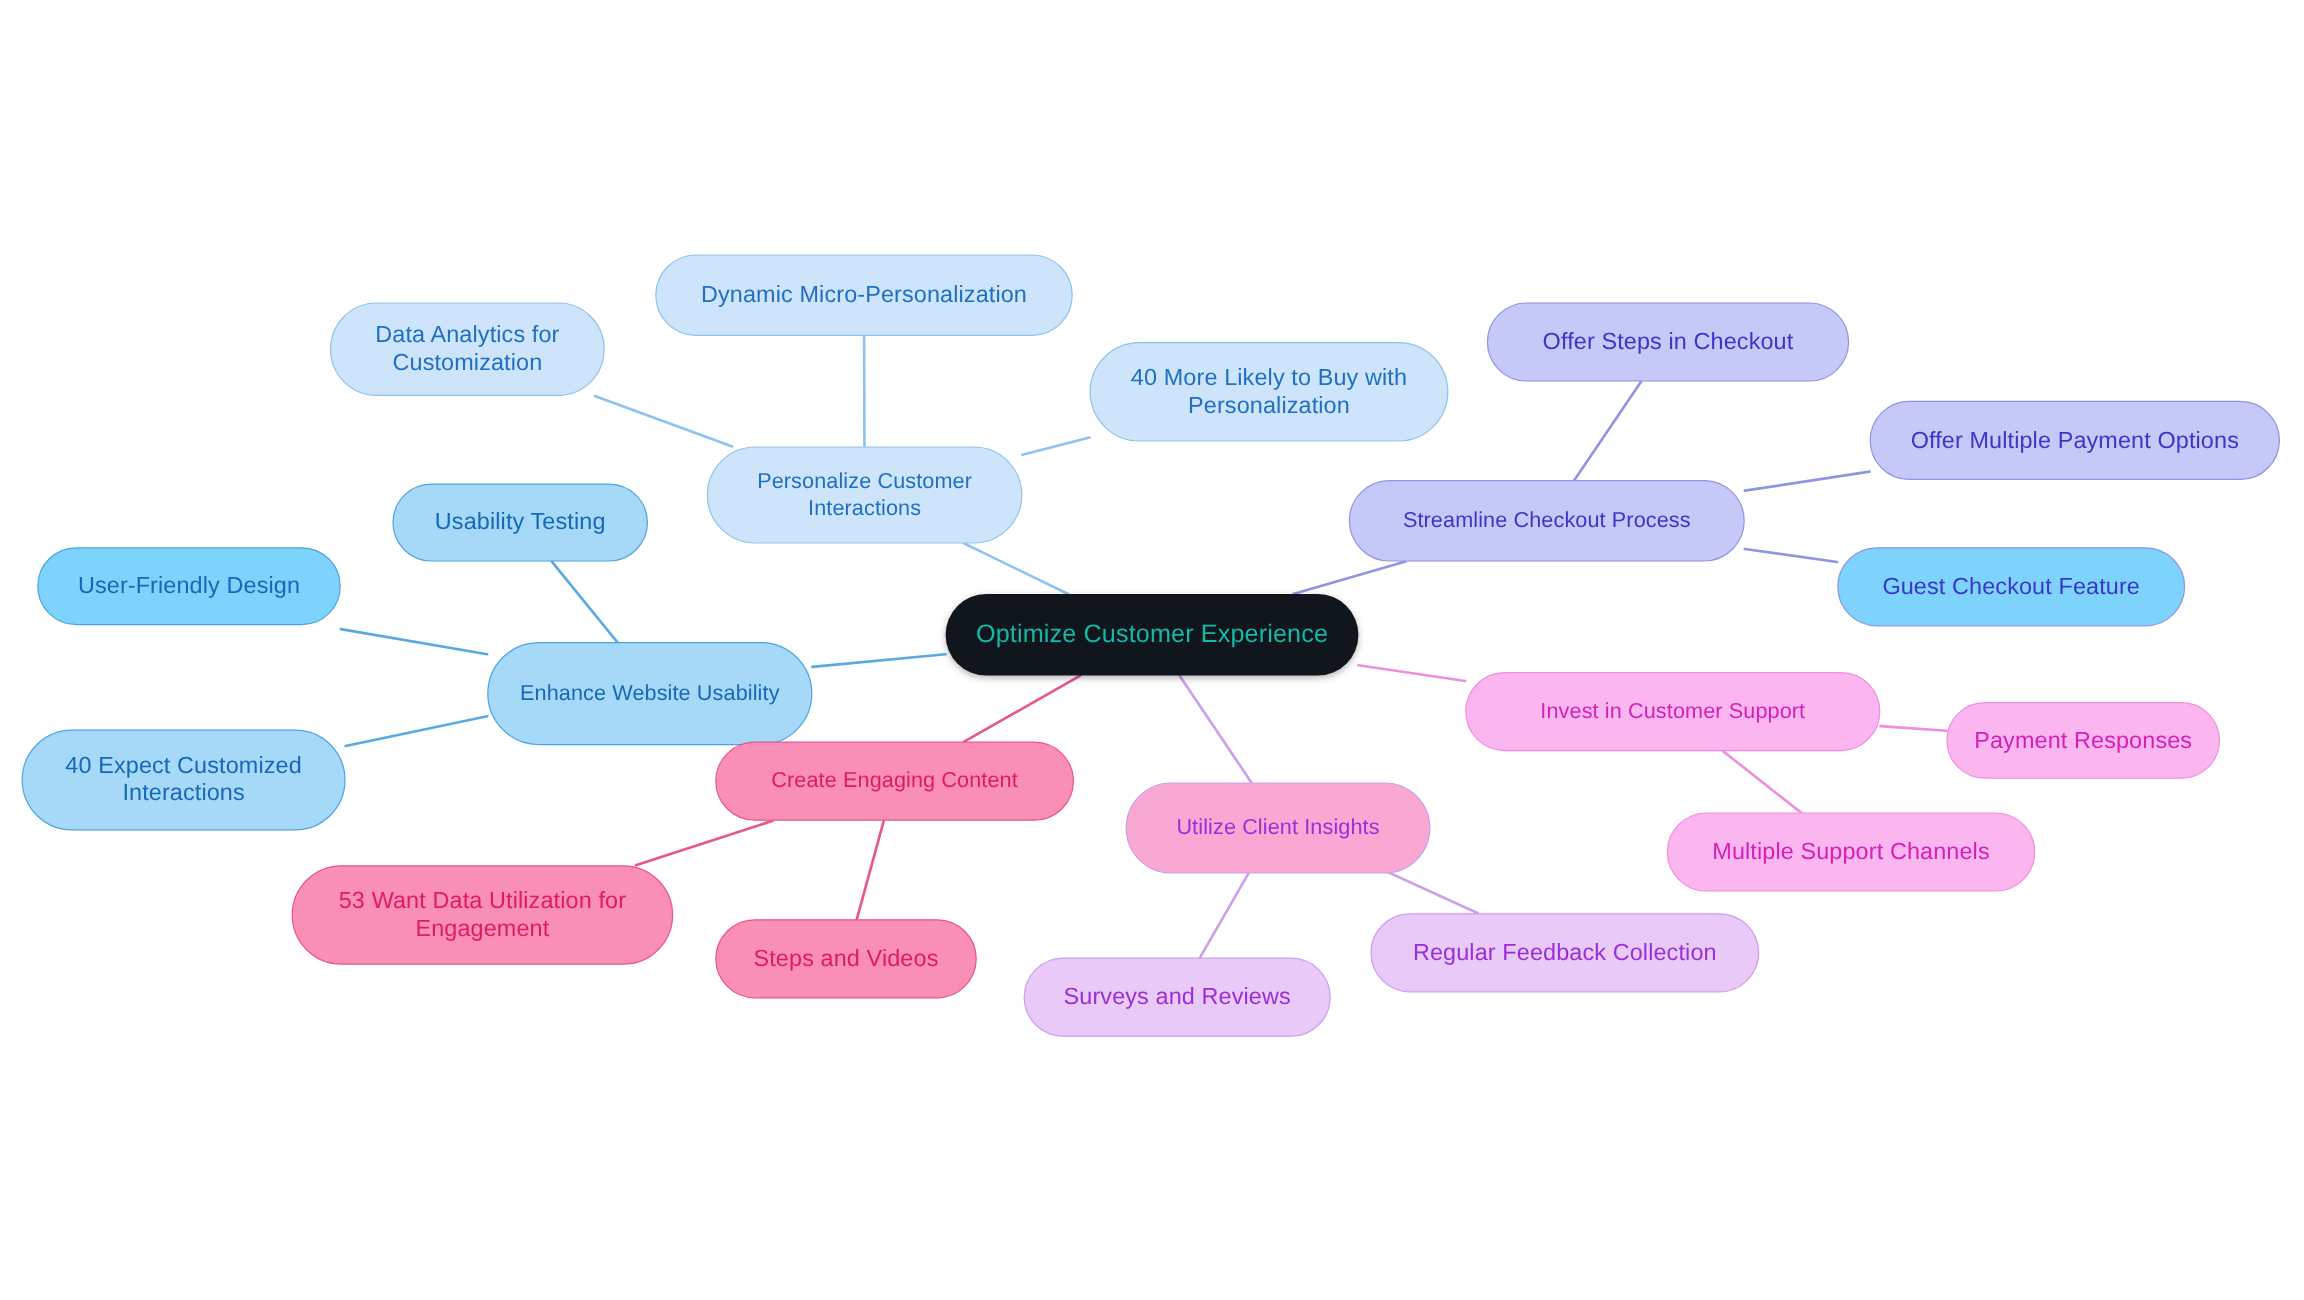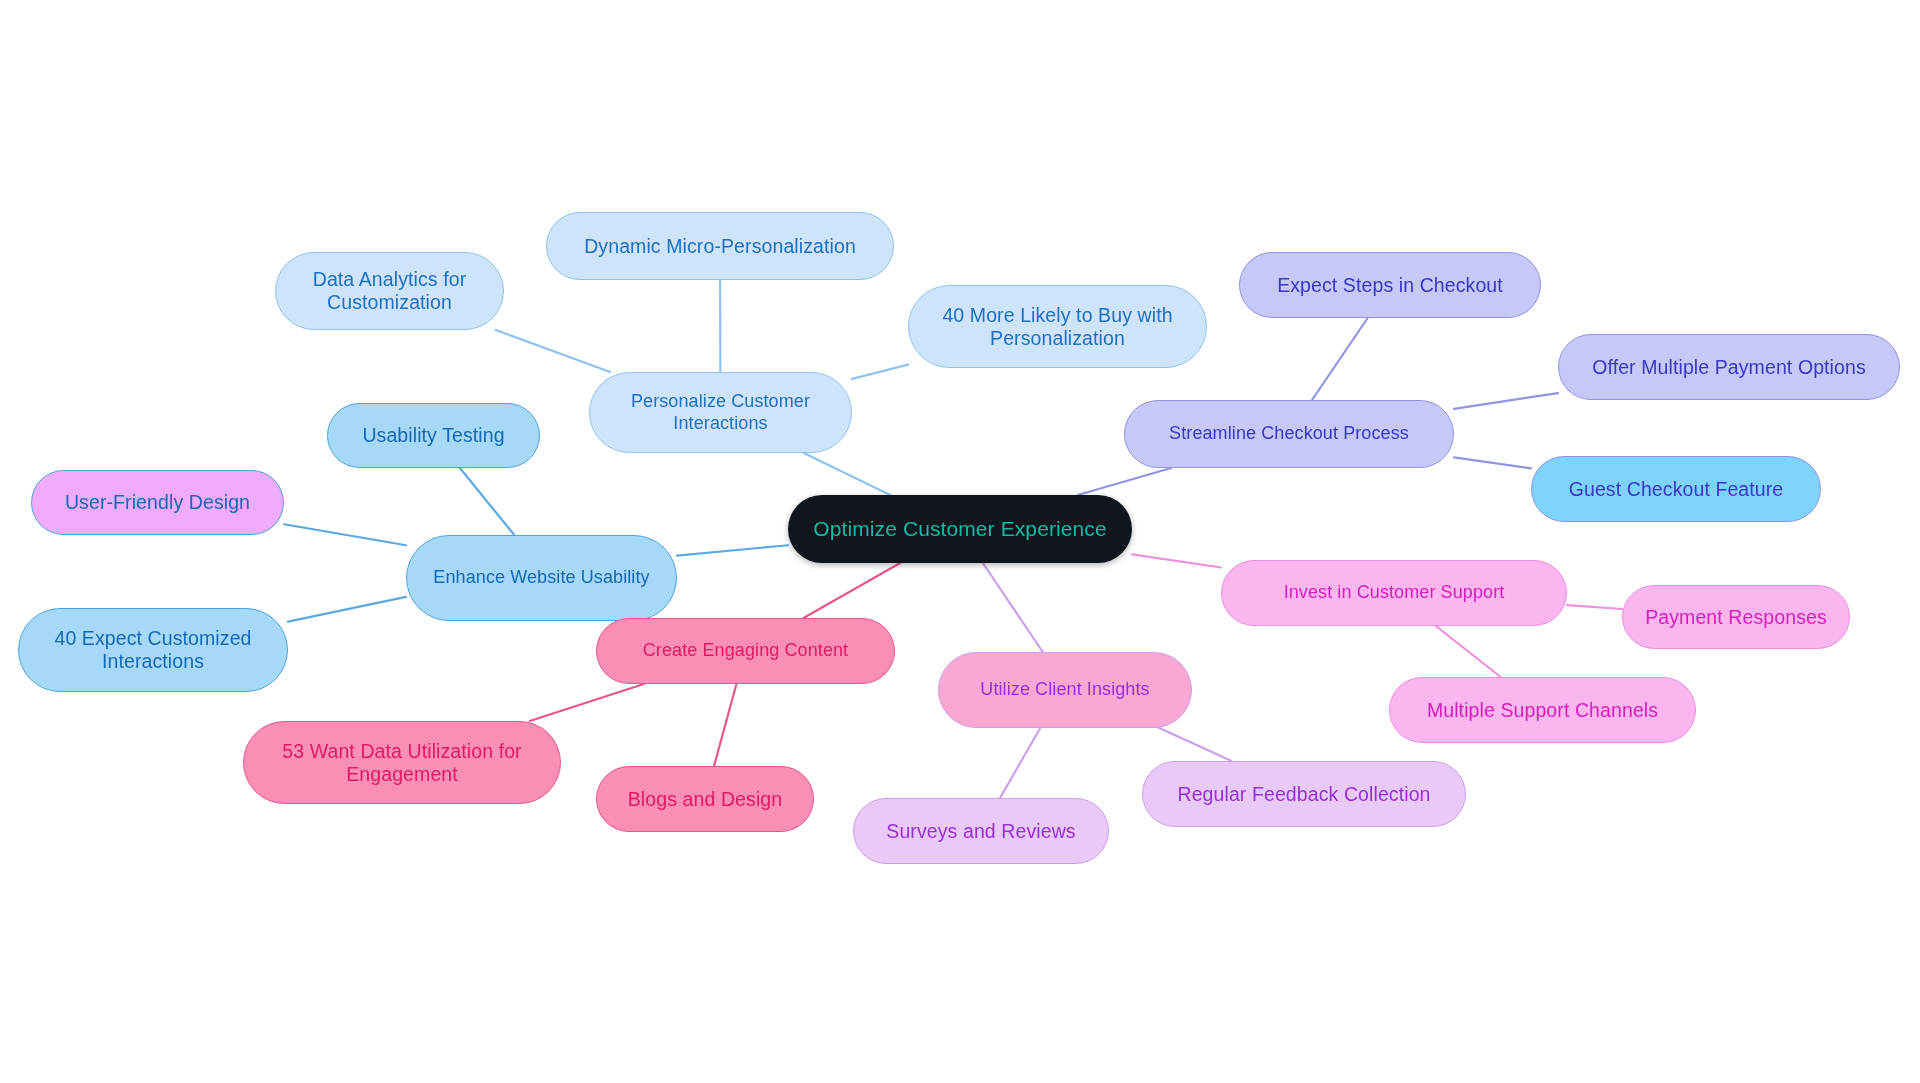--- a/index.html
+++ b/index.html
@@ -82,31 +82,31 @@
       <div class="node root" style="left: 788px; top: 495px; width: 344px; height: 68px;">Optimize Customer Experience</div>
       <div class="node branchsize" style="left: 589px; top: 372px; width: 263px; height: 81px; background: rgb(205, 228, 250); border-color: rgb(143, 194, 238); color: rgb(31, 111, 196);">Personalize Customer
 Interactions</div>
       <div class="node leafsize" style="left: 546px; top: 212px; width: 348px; height: 68px; background: rgb(205, 228, 250); border-color: rgb(143, 194, 238); color: rgb(31, 111, 196);">Dynamic Micro-Personalization</div>
       <div class="node leafsize" style="left: 275px; top: 252px; width: 229px; height: 78px; background: rgb(205, 228, 250); border-color: rgb(143, 194, 238); color: rgb(31, 111, 196);">Data Analytics for
 Customization</div>
       <div class="node leafsize" style="left: 908px; top: 285px; width: 299px; height: 83px; background: rgb(205, 228, 250); border-color: rgb(143, 194, 238); color: rgb(31, 111, 196);">40 More Likely to Buy with
 Personalization</div>
       <div class="node branchsize" style="left: 406px; top: 535px; width: 271px; height: 86px; background: rgb(166, 216, 247); border-color: rgb(77, 163, 224); color: rgb(22, 104, 184);">Enhance Website Usability</div>
       <div class="node leafsize" style="left: 327px; top: 403px; width: 213px; height: 65px; background: rgb(166, 216, 247); border-color: rgb(77, 163, 224); color: rgb(22, 104, 184);">Usability Testing</div>
-      <div class="node leafsize" style="left: 31px; top: 470px; width: 253px; height: 65px; background: #f0abfc; border-color: rgb(77, 163, 224); color: rgb(22, 104, 184);">User-Friendly Design</div>
+      <div class="node leafsize" style="left: 31px; top: 456px; width: 253px; height: 65px; background: #7dd3fc; border-color: rgb(77, 163, 224); color: rgb(22, 104, 184);">User-Friendly Design</div>
       <div class="node leafsize" style="left: 18px; top: 608px; width: 270px; height: 84px; background: rgb(166, 216, 247); border-color: rgb(77, 163, 224); color: rgb(22, 104, 184);">40 Expect Customized
 Interactions</div>
       <div class="node branchsize" style="left: 1124px; top: 400px; width: 330px; height: 68px; background: rgb(198, 200, 248); border-color: rgb(144, 148, 226); color: rgb(58, 55, 200);">Streamline Checkout Process</div>
-      <div class="node leafsize" style="left: 1239px; top: 252px; width: 302px; height: 66px; background: rgb(198, 200, 248); border-color: rgb(144, 148, 226); color: rgb(58, 55, 200);">Expect Steps in Checkout</div>
+      <div class="node leafsize" style="left: 1239px; top: 252px; width: 302px; height: 66px; background: rgb(198, 200, 248); border-color: rgb(144, 148, 226); color: rgb(58, 55, 200);">Offer Steps in Checkout</div>
       <div class="node leafsize" style="left: 1558px; top: 334px; width: 342px; height: 66px; background: rgb(198, 200, 248); border-color: rgb(144, 148, 226); color: rgb(58, 55, 200);">Offer Multiple Payment Options</div>
       <div class="node leafsize" style="left: 1531px; top: 456px; width: 290px; height: 66px; background: #7dd3fc; border-color: rgb(144, 148, 226); color: rgb(58, 55, 200);">Guest Checkout Feature</div>
       <div class="node branchsize" style="left: 1221px; top: 560px; width: 346px; height: 66px; background: rgb(251, 182, 239); border-color: rgb(239, 141, 223); color: rgb(212, 31, 184);">Invest in Customer Support</div>
       <div class="node leafsize" style="left: 1622px; top: 585px; width: 228px; height: 64px; background: rgb(251, 182, 239); border-color: rgb(239, 141, 223); color: rgb(212, 31, 184);">Payment Responses</div>
       <div class="node leafsize" style="left: 1389px; top: 677px; width: 307px; height: 66px; background: rgb(251, 182, 239); border-color: rgb(239, 141, 223); color: rgb(212, 31, 184);">Multiple Support Channels</div>
       <div class="node branchsize" style="left: 596px; top: 618px; width: 299px; height: 66px; background: rgb(249, 142, 183); border-color: rgb(232, 86, 140); color: rgb(224, 26, 99);">Create Engaging Content</div>
       <div class="node leafsize" style="left: 243px; top: 721px; width: 318px; height: 83px; background: rgb(249, 142, 183); border-color: rgb(232, 86, 140); color: rgb(224, 26, 99);">53 Want Data Utilization for
 Engagement</div>
-      <div class="node leafsize" style="left: 596px; top: 766px; width: 218px; height: 66px; background: rgb(249, 142, 183); border-color: rgb(232, 86, 140); color: rgb(224, 26, 99);">Blogs and Design</div>
+      <div class="node leafsize" style="left: 596px; top: 766px; width: 218px; height: 66px; background: rgb(249, 142, 183); border-color: rgb(232, 86, 140); color: rgb(224, 26, 99);">Steps and Videos</div>
       <div class="node branchsize" style="left: 938px; top: 652px; width: 254px; height: 76px; background: #f9a8d4; border-color: rgb(203, 159, 236); color: rgb(154, 47, 216);">Utilize Client Insights</div>
       <div class="node leafsize" style="left: 853px; top: 798px; width: 256px; height: 66px; background: rgb(232, 201, 248); border-color: rgb(203, 159, 236); color: rgb(154, 47, 216);">Surveys and Reviews</div>
       <div class="node leafsize" style="left: 1142px; top: 761px; width: 324px; height: 66px; background: rgb(232, 201, 248); border-color: rgb(203, 159, 236); color: rgb(154, 47, 216);">Regular Feedback Collection</div>
     </div>
 </div>
 
 </body></html>

